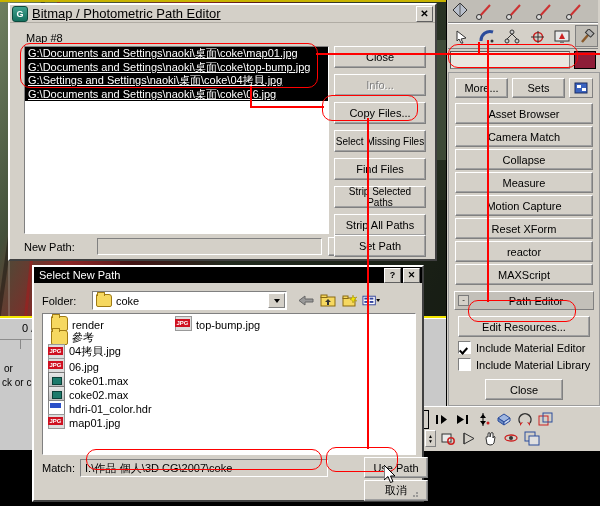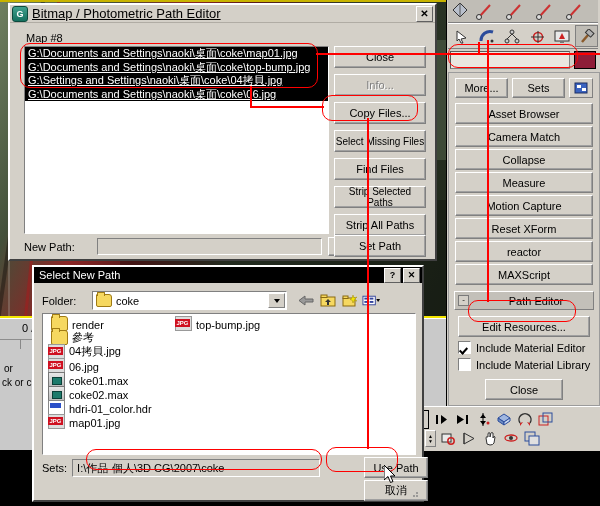--- a/index.html
+++ b/index.html
@@ -509,21 +509,21 @@
     </div>
     <div class="flcol" style="left:132px;width:150px;">
       <div class="flitem">
         <span class="ic ic-jpg"></span>
         <span>top-bump.jpg</span>
       </div>
     </div>
   </div>
 
   <div id="sel-pathrow">
-    <div id="sel-pathlbl">Sets:</div>
+    <div id="sel-pathlbl">Match:</div>
     <div id="sel-pathinput">I:\作品-個人\3D CG\2007\coke</div>
   </div>
   <div id="sel-usepath" class="mxbtn">Use Path</div>
   <div id="sel-cancel" class="mxbtn">取消</div>
   <svg id="sel-grip" viewBox="0 0 10 10">
     <circle cx="8" cy="8" r="1" fill="#888"></circle>
       <circle cx="5" cy="8" r="1" fill="#888"></circle>
       <circle cx="8" cy="5" r="1" fill="#888"></circle>
   </svg>
 </div>

